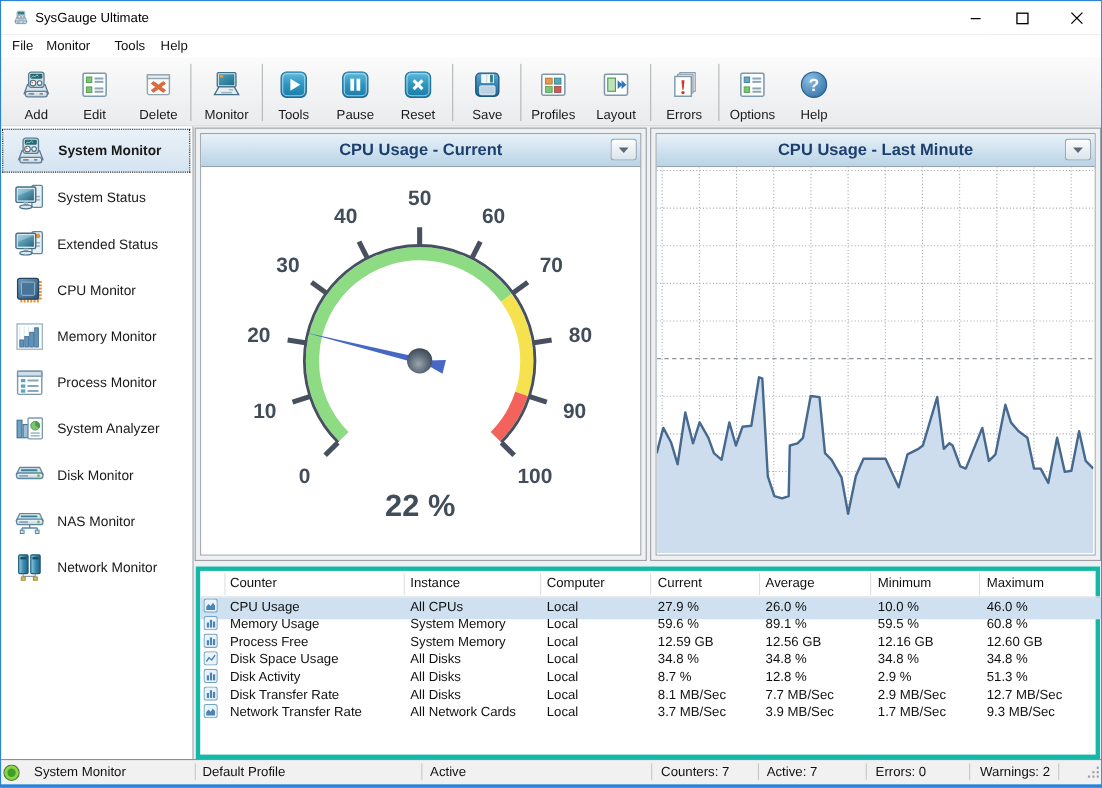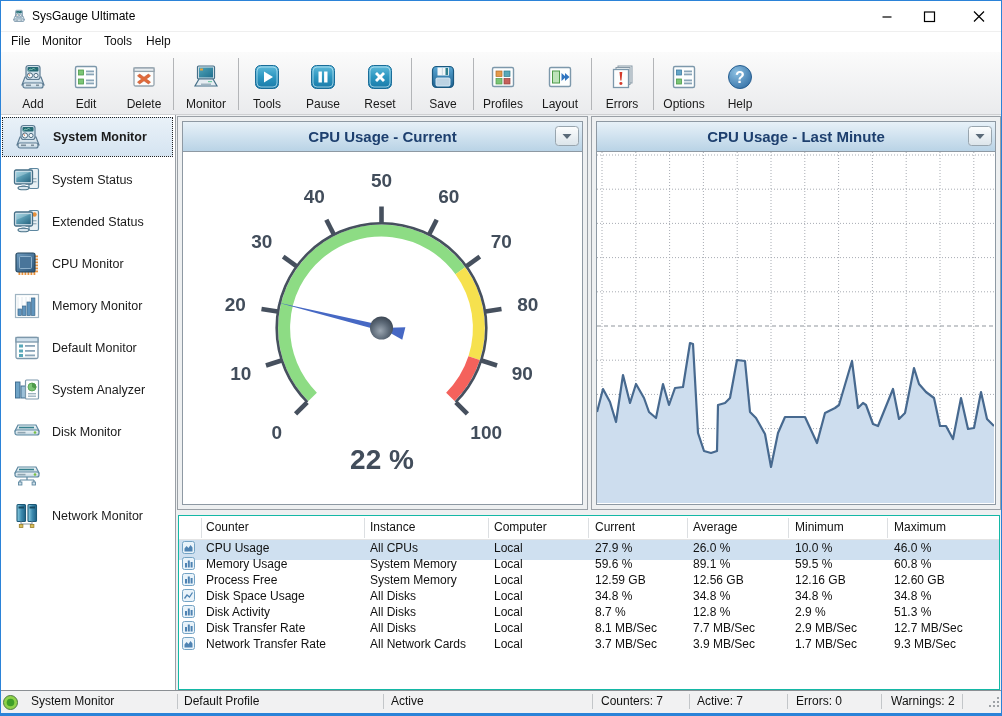--- a/index.html
+++ b/index.html
@@ -22,21 +22,21 @@
 .sico { position:absolute; left:12px; top:7px; width:28px; height:28px; }
 .sitem.sel .sico { left:11px; top:5px; }
 .slab { position:absolute; left:51px; top:0; height:42px; line-height:42px; font-size:12.5px; color:#1a1a1a; }
 .sitem.sel .slab { line-height:38px; font-weight:bold; left:50px; }
 .panel { position:absolute; border:1px solid #9aa0a6; background:#eef0f1; }
 .pc { position:absolute; left:4px; top:4px; right:4px; bottom:4px; border:1px solid #8e99a3; background:#fff; }
 .phead { position:absolute; left:0; top:0; right:0; height:30px; background:linear-gradient(#e7f1f8,#b9d3e6);
   border-bottom:1px solid #8e99a3; text-align:center; line-height:29px; font-size:15px; font-weight:bold; color:#1d3f6e; }
 .pdd { position:absolute; right:3px; top:4px; width:24px; height:20px; }
 .pbody { position:absolute; left:0; top:30px; right:0; bottom:0; background:#fff; overflow:hidden; }
-#table { position:absolute; left:178px; top:515px; width:822px; height:175px; border:1px solid #14b8a6; background:#fff; font-size:12px; color:#111; }
+#table { position:absolute; left:178px; top:515px; width:822px; height:175px; border:4px solid #14b8a6; background:#fff; font-size:12px; color:#111; }
 #thead { position:absolute; left:0; top:0; width:820px; height:24px; border-bottom:1px solid #e4e4e4; }
 #thead span { position:absolute; top:0; line-height:23px; }
 .hsep { position:absolute; top:2px; height:20px; width:1px; background:#dcdfe2; }
 .trow { position:absolute; left:0; width:820px; height:20px; }
 .trow span { position:absolute; top:0; line-height:16px; }
 .trow.rsel { background:#cfe0f0; }
 .ric { position:absolute; left:3px; top:1px; width:13px; height:13px; }
 #statusbar { left:1px; top:690px; width:1000px; height:23px; background:#f1f1f2; border-top:1px solid #8b8f94; font-size:12px; color:#111; }
 #statusbar span { position:absolute; top:0; line-height:21px; }
 .ssep { position:absolute; top:3px; height:15px; width:1px; background:#c3c6c9; }
@@ -469,21 +469,21 @@
       <div class="sico"><svg width="28" height="28" viewBox="0 0 28 28">
           <rect x="3" y="3.5" width="22" height="21" rx="1.5" fill="#fdfefe" stroke="#7d98ab" stroke-width="1.3"></rect>
 <rect x="3" y="3.5" width="22" height="4.5" fill="#cfe0ec" stroke="#7d98ab" stroke-width="1.3"></rect>
 <rect x="6" y="10.5" width="4" height="3" fill="#58a8b8"></rect>
           <rect x="12" y="11" width="10" height="1.8" fill="#8aa5b8"></rect>
 <rect x="6" y="15.5" width="4" height="3" fill="#58a8b8"></rect>
           <rect x="12" y="16" width="10" height="1.8" fill="#8aa5b8"></rect>
 <rect x="6" y="20" width="4" height="3" fill="#58a8b8"></rect>
           <rect x="12" y="20.5" width="10" height="1.8" fill="#8aa5b8"></rect>
         </svg></div>
-      <div class="slab">Default Monitor</div>
+      <div class="slab">Process Monitor</div>
     </div>
     <div class="sitem" style="top:254px">
       <div class="sico"><svg width="28" height="28" viewBox="0 0 28 28">
           <rect x="2.5" y="6" width="4.5" height="16" fill="#6fa3c6" stroke="#3a688c" stroke-width="0.9"></rect>
 <rect x="8" y="10" width="4.5" height="12" fill="#9cc0d8" stroke="#3a688c" stroke-width="0.9"></rect>
 <rect x="12.5" y="4" width="13" height="19" rx="1" fill="#fdfefe" stroke="#7d98ab" stroke-width="1.2"></rect>
 <circle cx="19" cy="11" r="4" fill="#7cc576" stroke="#4d9a4a" stroke-width="0.8"></circle>
 <path d="M19 11 L19 7 A4 4 0 0 1 22.8 13 Z" fill="#4d9a4a"></path>
 <rect x="15" y="17" width="8" height="1.4" fill="#9db4c0"></rect>
           <rect x="15" y="19.5" width="8" height="1.4" fill="#9db4c0"></rect>
@@ -516,20 +516,21 @@
           </defs>
 <path d="M5 7 L23 7 L26 13 L2 13 Z" fill="url(#dks8)" stroke="#5d87a0" stroke-width="1.2"></path>
 <rect x="2" y="12" width="24" height="5" rx="2" fill="url(#dks8)" stroke="#5d87a0" stroke-width="1.2"></rect>
 <rect x="4.5" y="13.8" width="8" height="1.6" fill="#8fa5b1"></rect>
 <circle cx="22" cy="14.5" r="1.3" fill="#77c043"></circle>
 <path d="M6 9.5 L21 9.5" stroke="#36818e" stroke-width="1.6"></path>
 <path d="M14 17 V20 M7 20 H21 M7 20 V22 M21 20 V22" stroke="#5d87a0" stroke-width="1.2" fill="none"></path>
 <rect x="5.5" y="22" width="3.4" height="3" fill="#cddfe9" stroke="#5d87a0" stroke-width="0.9"></rect>
 <rect x="19.1" y="22" width="3.4" height="3" fill="#cddfe9" stroke="#5d87a0" stroke-width="0.9"></rect>
         </svg></div>
+      <div class="slab">NAS Monitor</div>
     </div>
     <div class="sitem" style="top:380px">
       <div class="sico"><svg width="28" height="28" viewBox="0 0 28 28">
           <defs>
             <linearGradient id="nws9" x1="0" y1="0" x2="1" y2="0">
 <stop offset="0" stop-color="#8fd0e4"></stop>
               <stop offset="0.5" stop-color="#3e8cb0"></stop>
               <stop offset="1" stop-color="#1f6286"></stop>
             </linearGradient>
           </defs>

